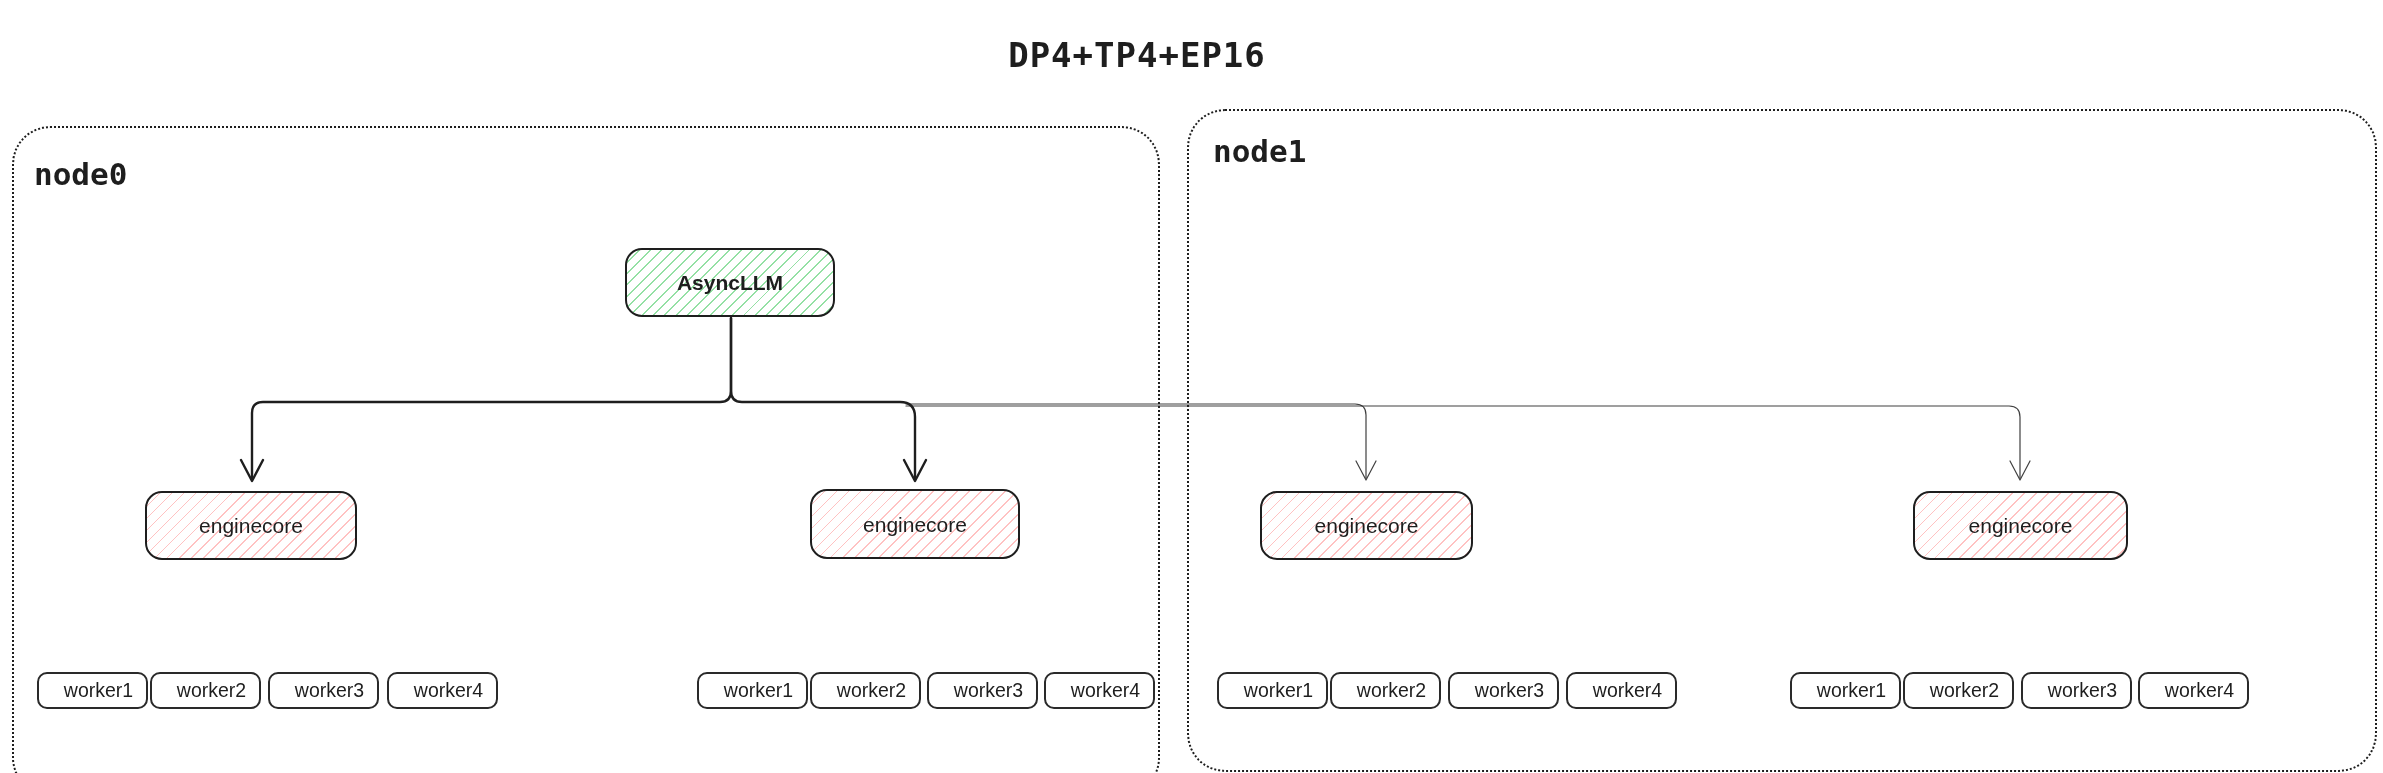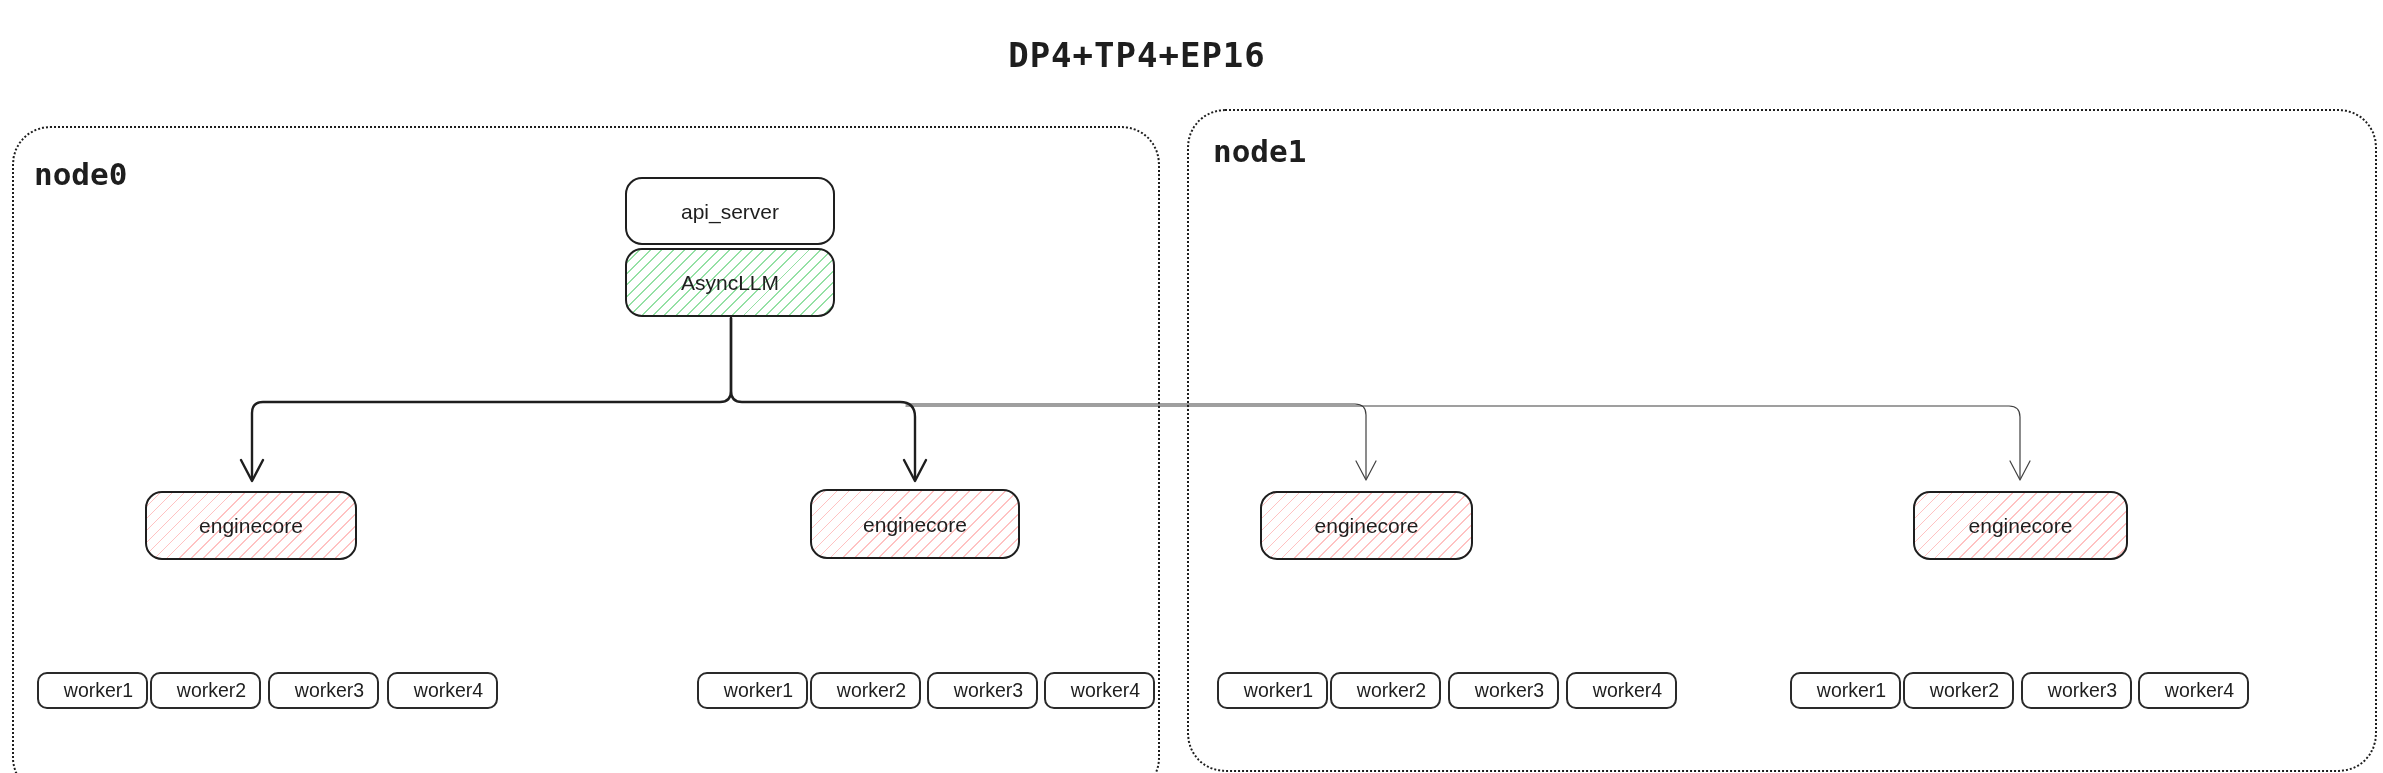--- a/index.html
+++ b/index.html
@@ -26,21 +26,21 @@
     font-size:31px;font-weight:600;
   }
   .node0 .node-label{left:20px;top:28px;}
   .node1 .node-label{left:24px;top:22px;}
   .box{
     position:absolute;border:2.5px solid var(--stroke);border-radius:17px;background:#ffffff;
     display:flex;align-items:center;justify-content:center;
     font-size:21px;line-height:1;box-sizing:border-box;
   }
   .api{left:625px;top:148px;width:210px;height:68px;}
-  .async{left:625px;top:219px;width:210px;height:69px;}
+  .async{left:625px;top:219px;width:210px;height:69px;font-weight:bold;}
   .ec1{left:145px;top:462px;width:212px;height:69px;}
   .ec2{left:810px;top:460px;width:210px;height:70px;}
   .ec3{left:1260px;top:462px;width:213px;height:69px;}
   .ec4{left:1913px;top:462px;width:215px;height:69px;}
   .hatch-green{
     background-image:repeating-linear-gradient(135deg,
       var(--green-hatch) 0px, var(--green-hatch) 1.4px, transparent 1.4px, transparent 8px);
   }
   .hatch-red{
     background-image:repeating-linear-gradient(135deg,
@@ -75,23 +75,20 @@
     <path class="thick" d="M731 289 L731 362 Q731 373 720 373 L263 373 Q252 373 252 384 L252 449"></path>
     <path class="thick" d="M241 431 L252 452 L263 431"></path>
     <path class="thick" d="M731 289 L731 362 Q731 373 742 373 L900 373 Q915 373 915 388 L915 449"></path>
     <path class="thick" d="M904 431 L915 452 L926 431"></path>
     <path class="thin" d="M906 375 L1355 375 Q1366 375 1366 386 L1366 449"></path>
     <path class="thin" d="M1356 432 L1366 451 L1376 432"></path>
     <path class="thin" d="M906 377 L2009 377 Q2020 377 2020 388 L2020 449"></path>
     <path class="thin" d="M2010 432 L2020 451 L2030 432"></path>
   </svg>
 
-  <div class="box api">
-    <span>api_server</span>
-  </div>
   <div class="box async hatch-green">
     <span>AsyncLLM</span>
   </div>
 
   <div class="box ec1 hatch-red">
     <span>enginecore</span>
   </div>
   <div class="box ec2 hatch-red">
     <span>enginecore</span>
   </div>

